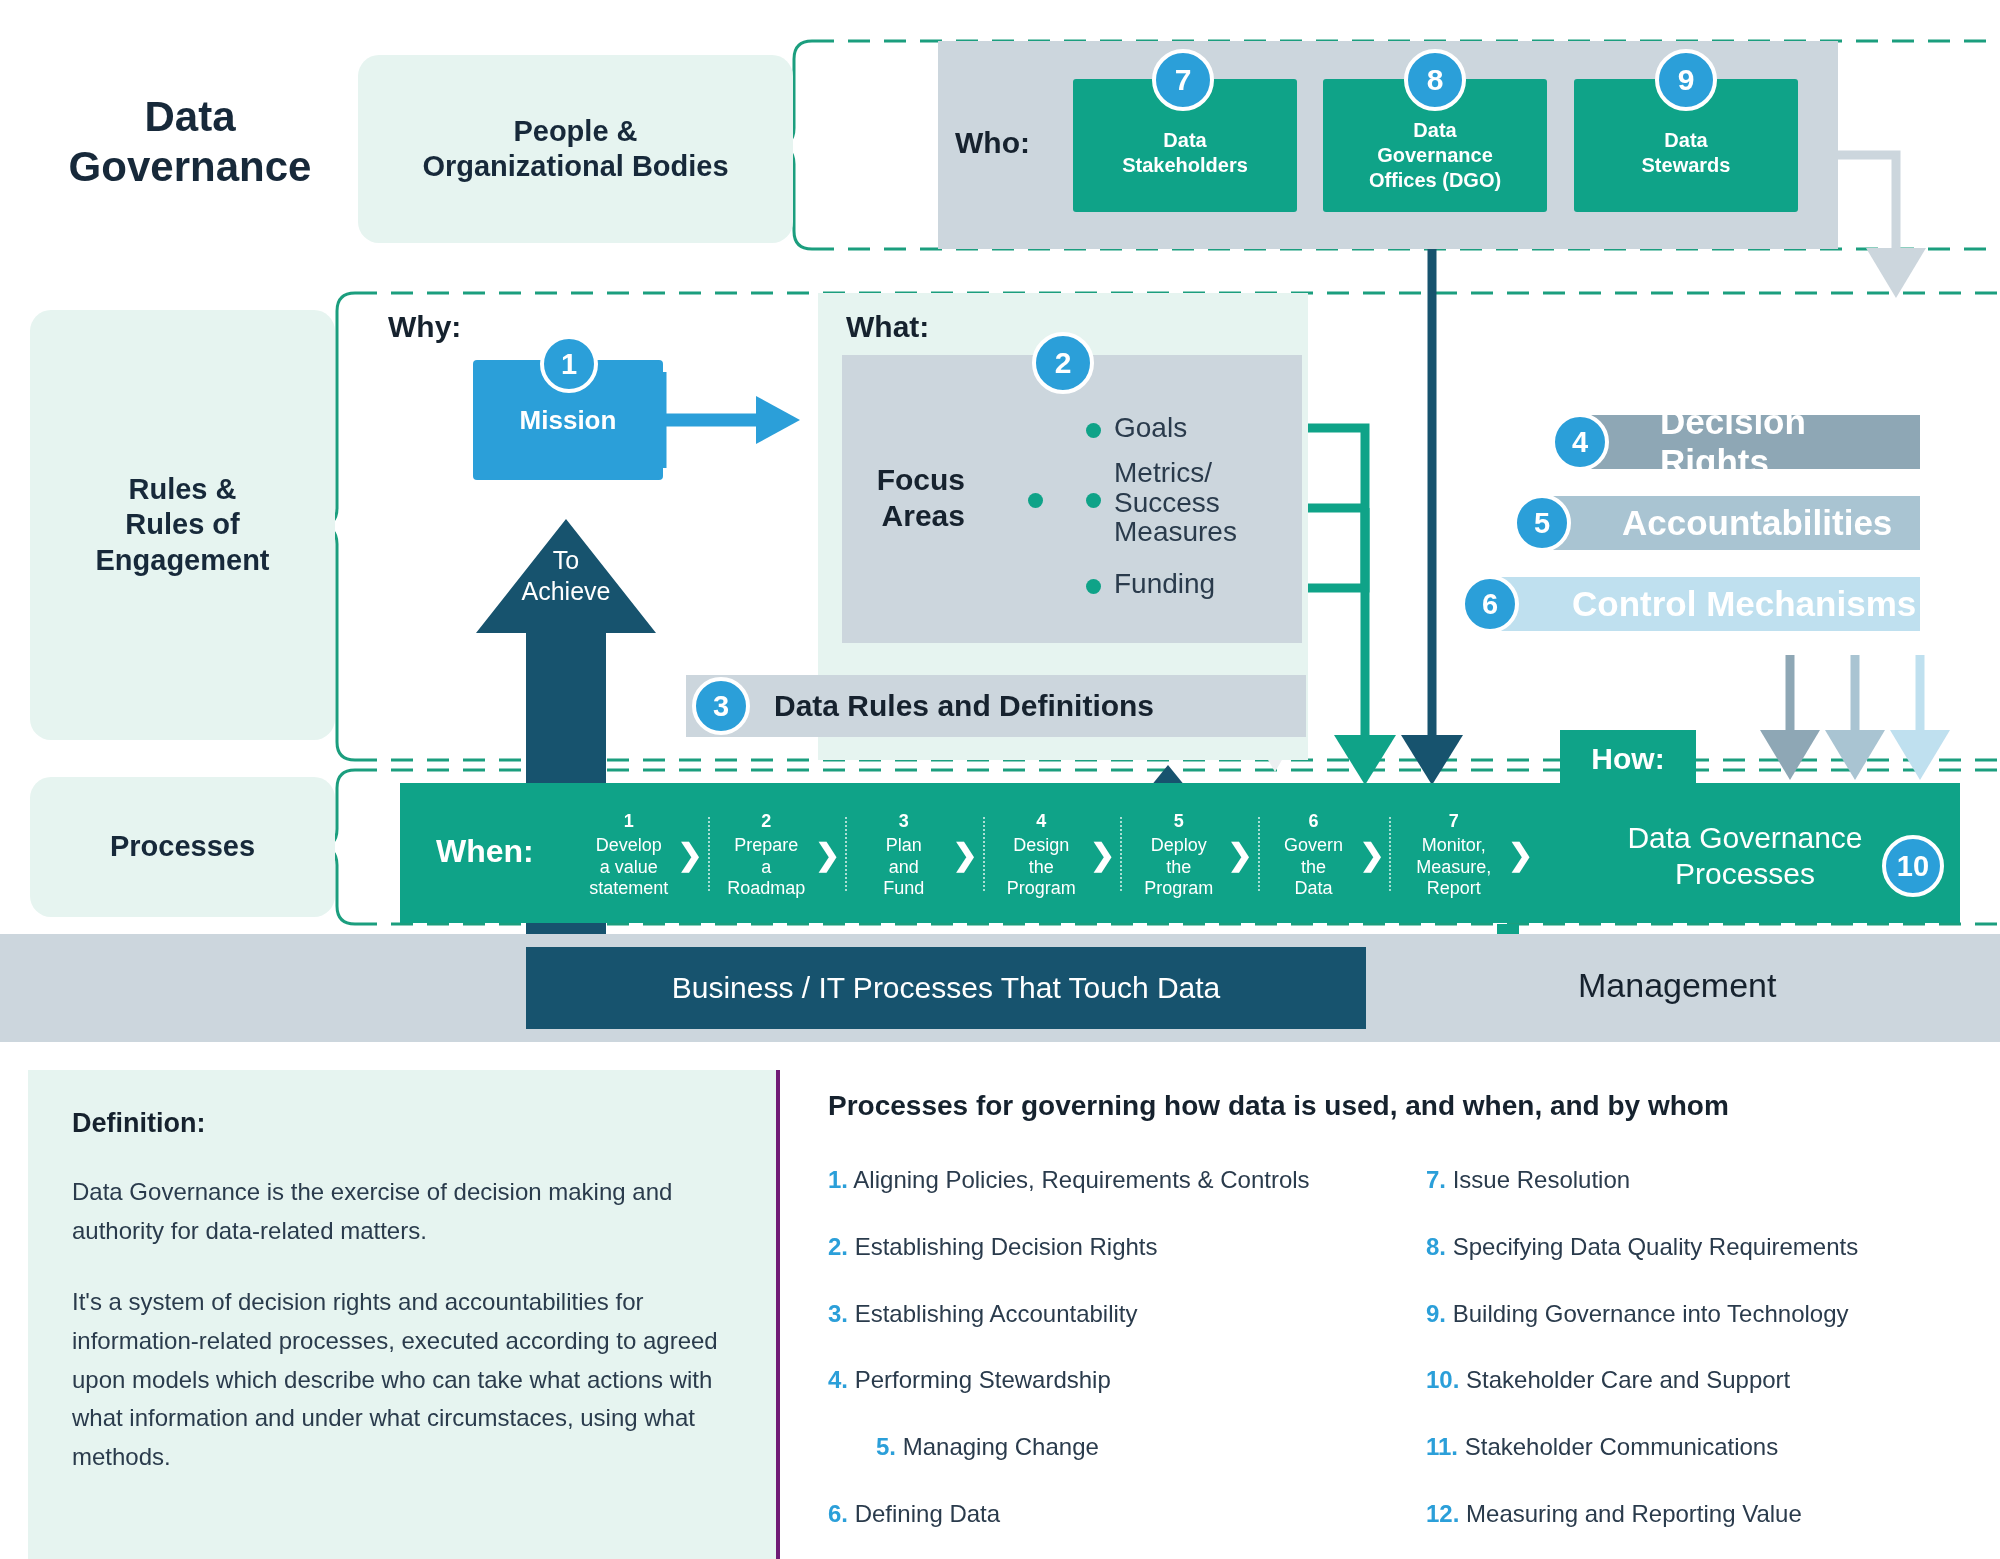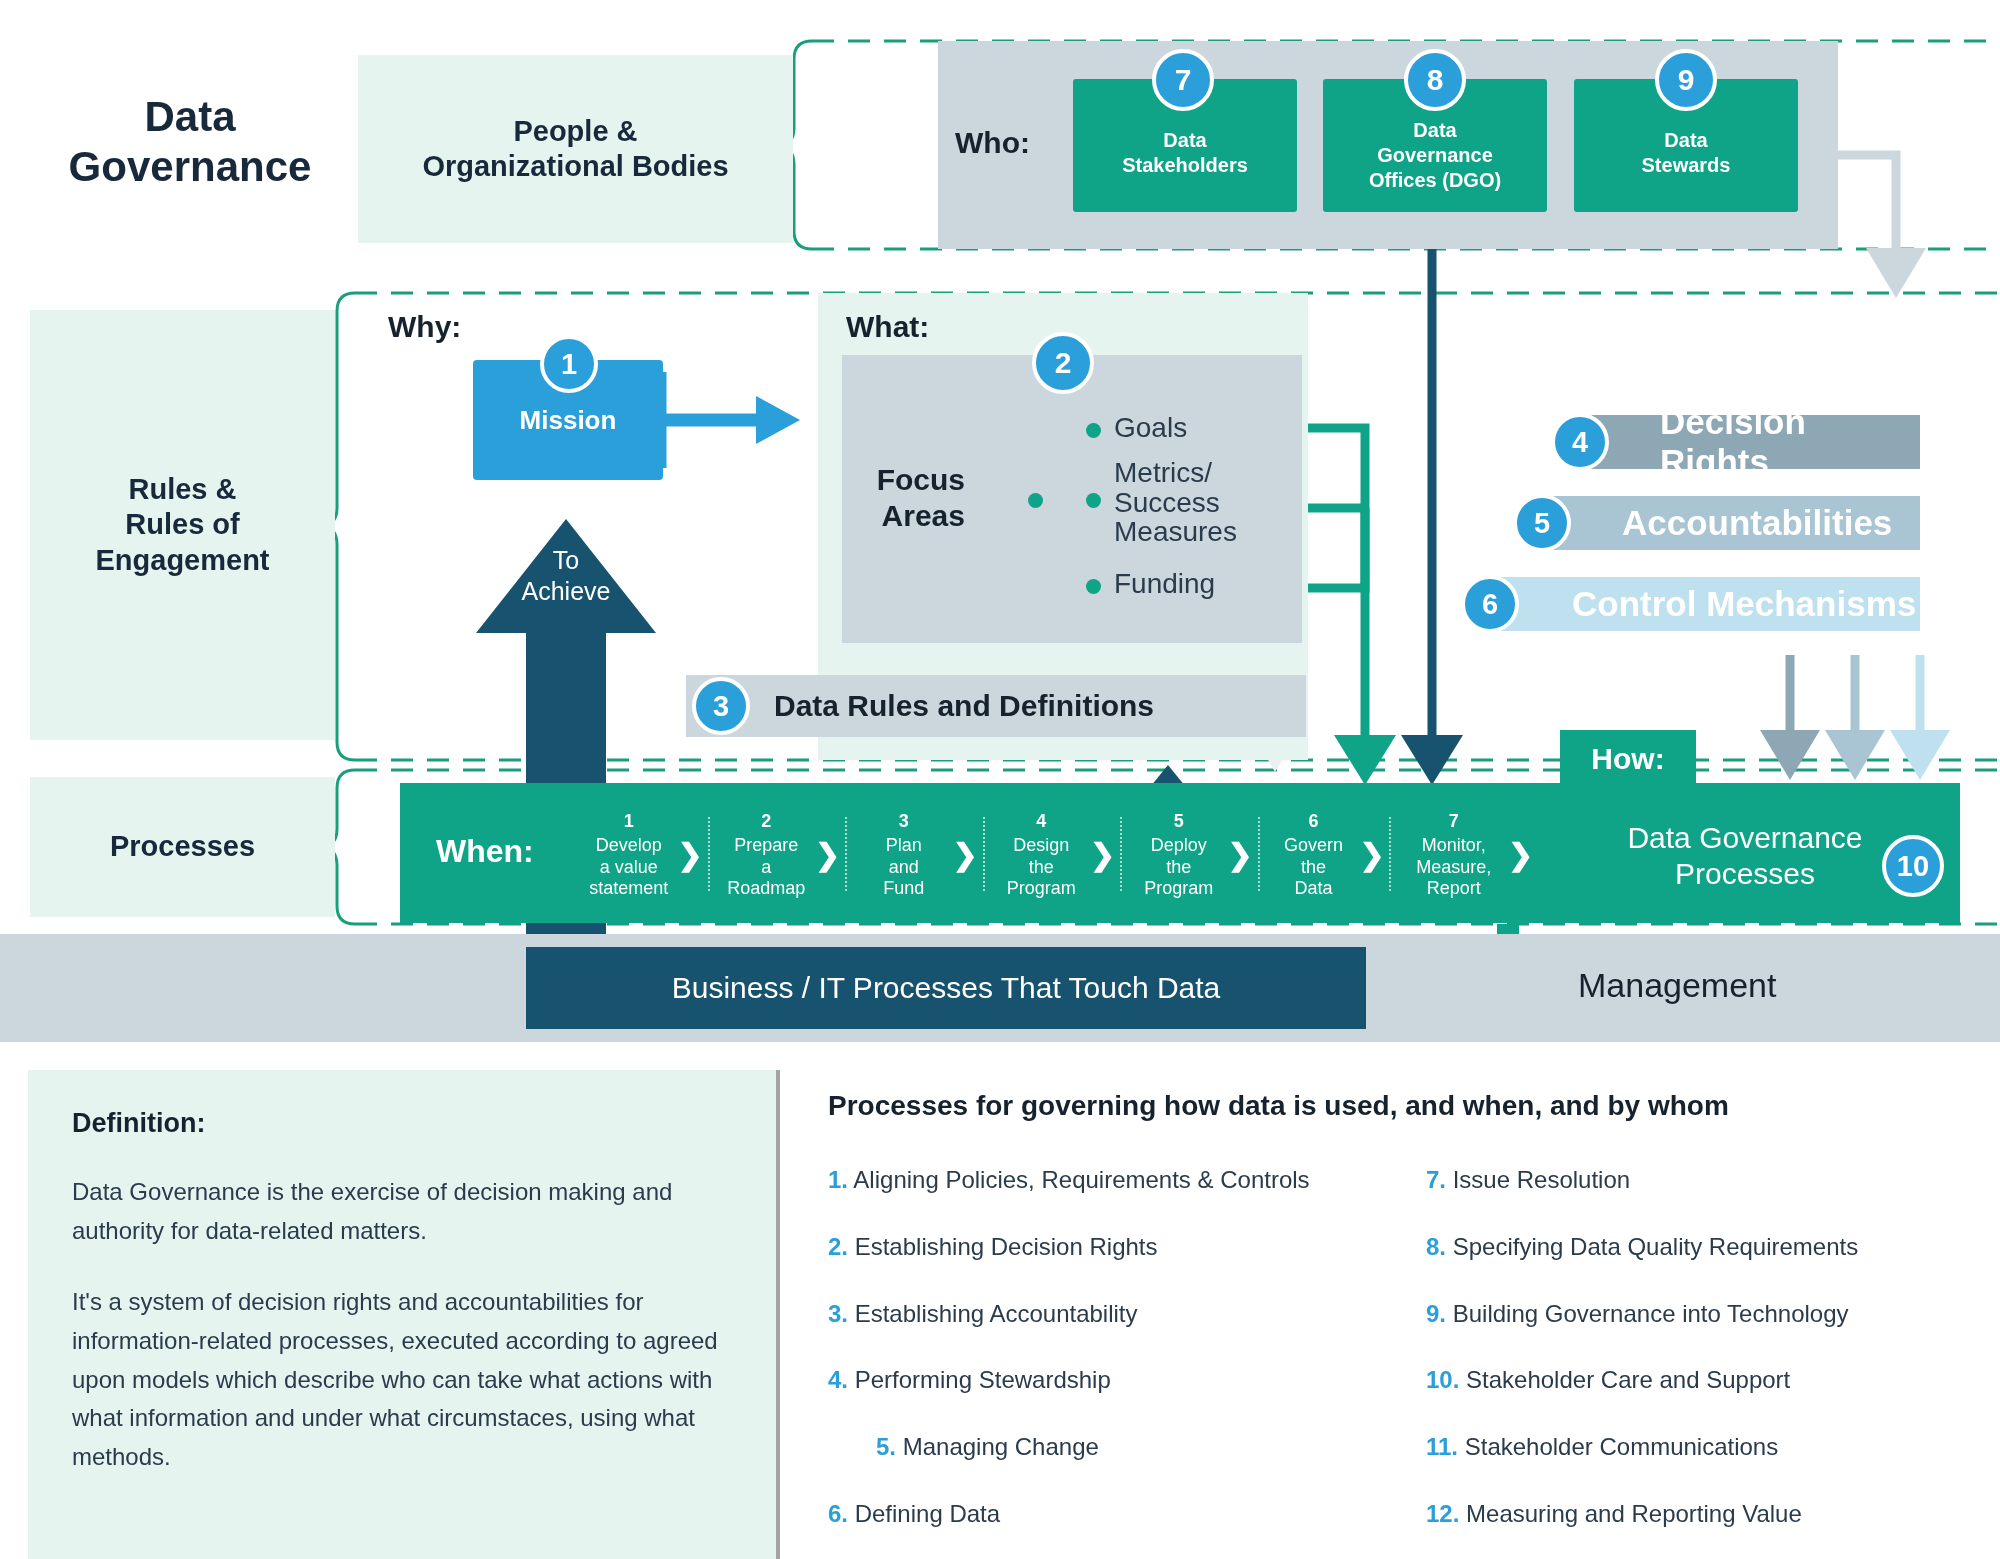--- a/index.html
+++ b/index.html
@@ -18,20 +18,21 @@
   .abs { position:absolute; }
 
   
   .cat-tile {
     background:#e6f4f0;
     display:flex; align-items:center; justify-content:center;
     text-align:center;
     font-weight:bold;
     color:#17293a;
     line-height:1.22;
+    border-radius:21px;
   }
 
   
   .main-title {
     font-size:42px; font-weight:bold; line-height:1.18;
     color:#17293a; text-align:center;
   }
 
   
   .who-strip { background:#ccd6dd; }
@@ -103,21 +104,21 @@
     display:flex; align-items:center; justify-content:center;
   }
   .dgp-text { color:#ffffff; font-size:30px; text-align:center; line-height:1.2; }
 
   
   .mgmt-band { background:#ccd6dd; }
   .mgmt-text { font-size:34px; font-weight:normal; color:#16222e; }
   .biz-text { color:#ffffff; font-size:30px; }
 
   
-  .def-panel { background:#e6f4f0; border-right:4px solid #a3a3a3; }
+  .def-panel { background:#e6f4f0; border-right:4px solid #701a75; }
   .def-title { font-size:27px; font-weight:bold; color:#16222e; }
   .def-body { font-size:24px; line-height:1.62; color:#2a3b4c; }
   .proc-title { font-size:28px; font-weight:bold; color:#16222e; }
   .proc-item { font-size:24px; color:#2a3b4c; line-height:1.2; }
   .proc-num { color:#2b9fd9; font-weight:bold; }
 </style>
 </head>
 <body>
 
 <div class="root">

